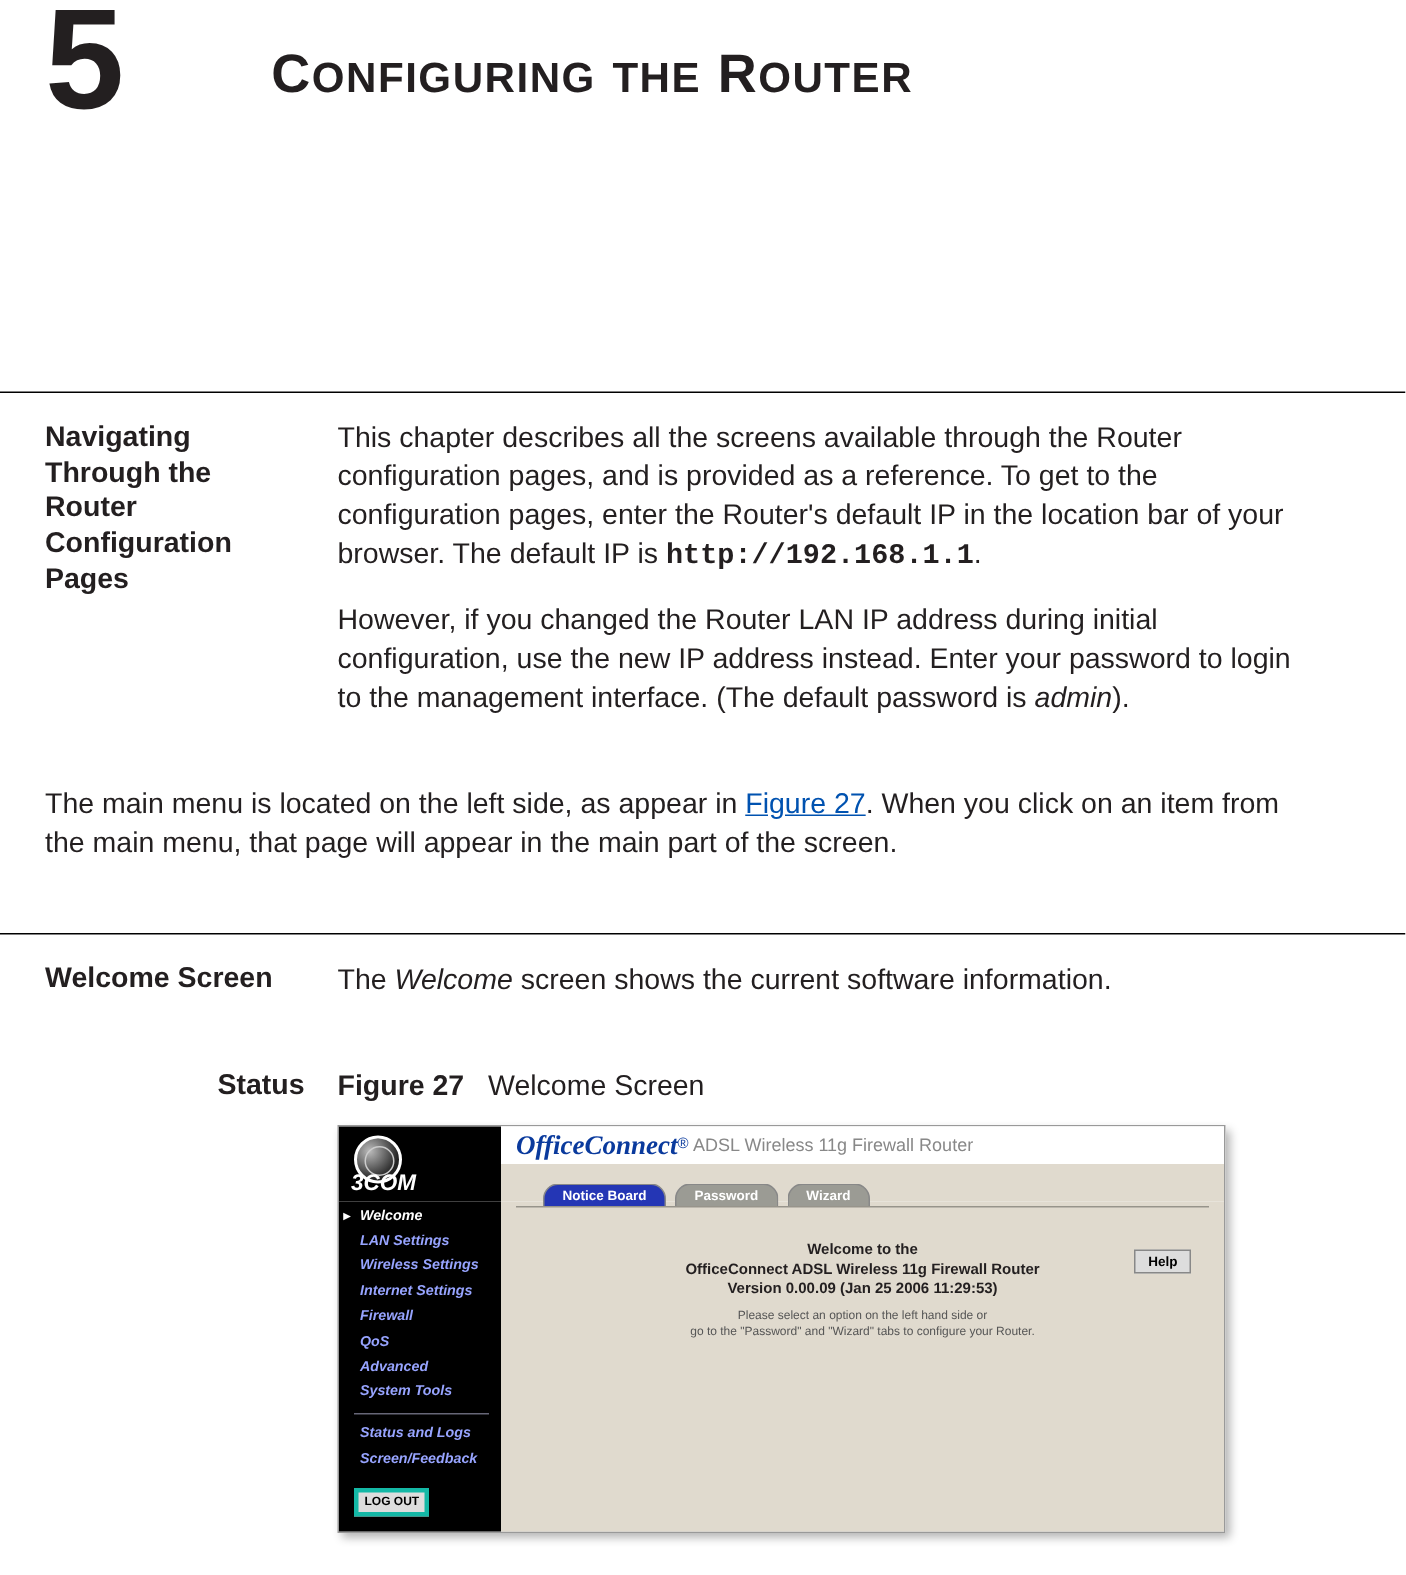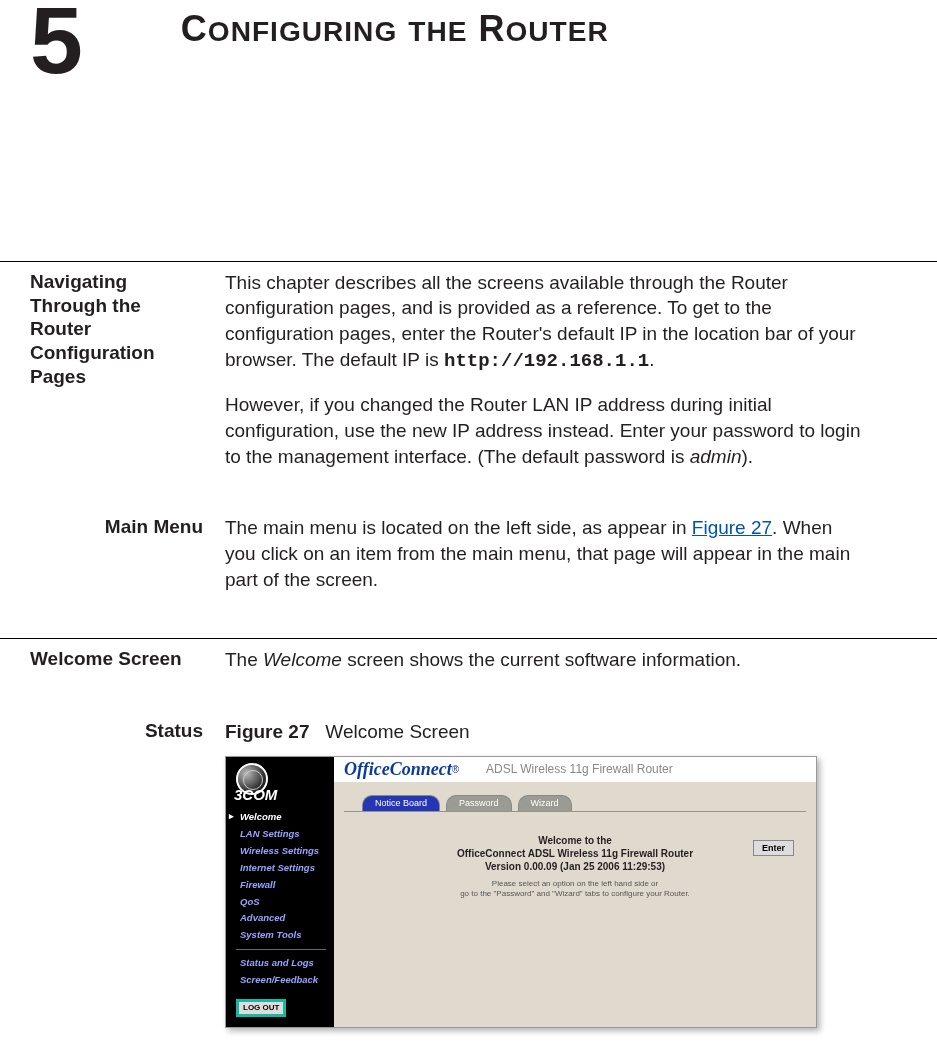--- a/index.html
+++ b/index.html
@@ -16,27 +16,27 @@
     font-size: 95px;
     font-weight: 700;
     line-height: 0.85;
     letter-spacing: -2px;
   }
   .chtitle {
     font-size: 36px;
     font-weight: 700;
     letter-spacing: 1px;
     padding-left: 100px;
-    padding-top: 8px;
+    padding-top: 28px;
   }
   .body { margin-top: 180px; }
   .sec {
     border-top: 1.5px solid #000;
     display: flex;
-    padding: 8px 70px 28px 30px;
+    padding: 18px 70px 28px 30px;
   }
   .sec.noborder { border-top: 0; }
   .sidecol {
     flex: 0 0 195px;
     font-weight: 700;
     font-size: 19px;
     line-height: 1.25;
     text-align: left;
     padding-right: 22px;
   }
@@ -92,21 +92,21 @@
     padding-left: 10px;
     background: linear-gradient(#fff 50%, #e0dace 50%);
     gap: 48px;
   }
   .brand1 { height: 25px; display: flex; align-items: center; }
   .brand1 .oc {
     color: #0a3a9d; font-weight: 700; font-size: 18px;
     font-family: Georgia, "Times New Roman", serif; font-style: italic;
   }
   .brand1 .r { color: #0a3a9d; font-size: 10px; vertical-align: super; }
-  .brand1 .sub { color: #888; font-size: 12px; padding-left: 3px; margin-left: 24px; }
+  .brand1 .sub { color: #888; font-size: 12px; padding-left: 3px; }
   .brand2 {
     height: 25px; display: flex; align-items: center;
     font-size: 15px; font-weight: 700; font-style: italic;
     color: #a7a7af; padding-left: 22px;
     font-family: Georgia, serif;
   }
   .figmain { display: flex; }
   .sidebar {
     flex: 0 0 108px;
     background: #000;
@@ -144,21 +144,21 @@
   .content {
     flex: 1;
     background: #e0dace;
     padding: 0 10px 20px 10px;
   }
   .tabs { display: flex; gap: 6px; margin-top: -12px; margin-left: 18px; }
   .tab {
     border-radius: 10px 10px 0 0;
     padding: 1px 12px 1px 12px;
     font-size: 9px;
-    font-weight: 400;
+    font-weight: 700;
     cursor: pointer;
     color: #fff;
     background: #9b9b94;
     border: 1px solid #888;
     border-bottom: none;
   }
   .tab.sel { background: #2436b5; }
   .tabline { height: 1px; background: #97948b; margin-top: 0; }
   .welcomebox { text-align: center; padding-top: 22px; }
   .welcomebox .wtxt { display: inline-block; font-size: 10px; font-weight: 700; line-height: 1.3; }
@@ -205,21 +205,20 @@
         <p>
           <span>This chapter describes all the screens available through the Router configuration pages, and is provided as a reference. To get to the configuration pages, enter the Router's default IP in the location bar of your browser. The default IP is </span><span class="mono">http://192.168.1.1</span><span>.</span>
         </p>
         <p>
           <span>However, if you changed the Router LAN IP address during initial configuration, use the new IP address instead. Enter your password to login to the management interface. (The default password is </span><span class="ital">admin</span><span>).</span>
         </p>
       </div>
     </div>
 
     <div class="sec noborder" style="padding-top:0">
-      <div class="sidecol right">Main Menu</div>
       <div class="maincol">
         <p>
           <span>The main menu is located on the left side, as appear in </span><a class="link">Figure 27</a><span>. When you click on an item from the main menu, that page will appear in the main part of the screen.</span>
         </p>
       </div>
     </div>
 
     <div class="sec">
       <div class="sidecol">Welcome Screen</div>
       <div class="maincol">
@@ -271,21 +270,21 @@
               <span class="logout">LOG OUT</span>
             </div>
             <div class="content">
               <div class="tabs">
                 <div class="tab sel">Notice Board</div>
                 <div class="tab">Password</div>
                 <div class="tab">Wizard</div>
               </div>
               <div class="tabline"></div>
               <div class="helprow">
-                <span class="helpbtn">Enter</span>
+                <span class="helpbtn">Help</span>
                 <div class="welcomebox">
                   <div class="wtxt">
                     <span>Welcome to the</span><br>
                     <span>OfficeConnect ADSL Wireless 11g Firewall Router</span><br>
                     <span>Version 0.00.09 (Jan 25 2006 11:29:53)</span>
                   </div>
                 </div>
               </div>
               <div class="hint">
                 <span>Please select an option on the left hand side or</span><br>

